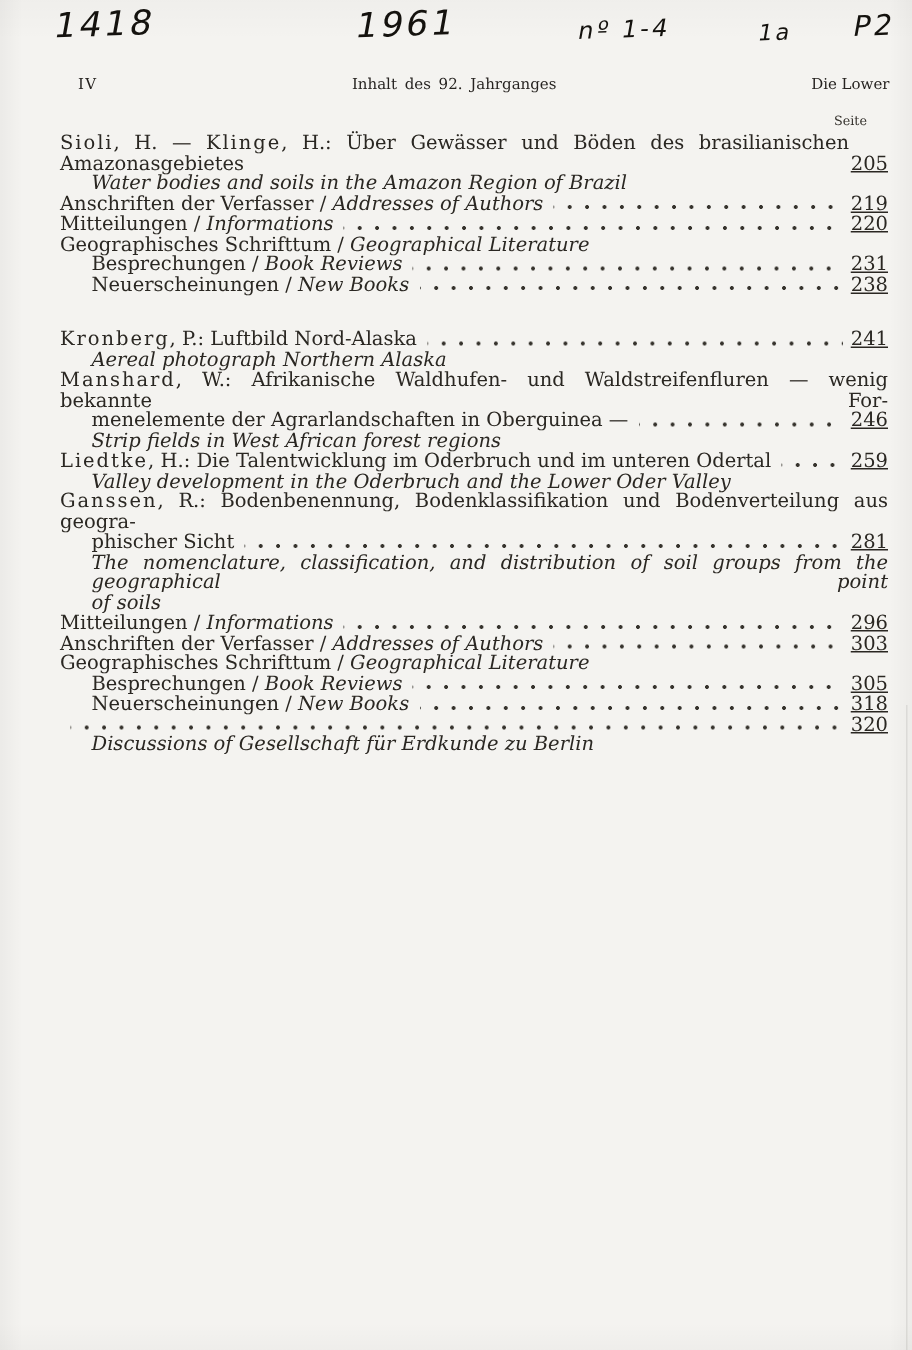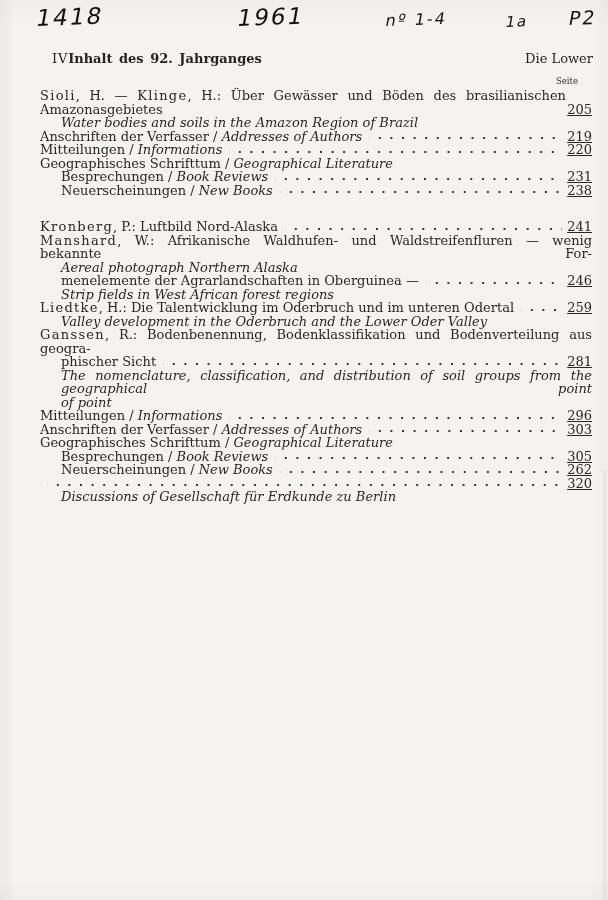--- a/index.html
+++ b/index.html
@@ -16,24 +16,24 @@
   .hw {
     position:absolute; font-family:"DejaVu Sans","Liberation Sans",sans-serif;
     color:#14120e; transform:skewX(-12deg) rotate(-2deg); transform-origin:left bottom;
     letter-spacing:2px; white-space:nowrap;
   }
   .hw-big   { font-size:23px; top:5px; }
   .hw-small { font-size:15px; }
   
   .page-header {
     position:absolute; top:51px; left:40px; right:15px;
-    display:flex; align-items:baseline; font-size:13px; color:#262320;
+    display:flex; align-items:baseline; font-size:10px; color:#262320;
   }
   .page-header .roman   { margin-left:12px; letter-spacing:0.8px; }
-  .page-header .title   { flex:1; text-align:left; word-spacing:2px;font-weight:bold; }
+  .page-header .title   { flex:1; text-align:center; word-spacing:2px; }
   .seite {
     position:absolute; top:76px; right:30px; font-size:8.5px; color:#33302b;
   }
   
   .toc {
     position:absolute; top:89px; left:40px; width:552px;
   }
   .toc-line {
     display:flex; align-items:flex-end;
     font-size:13px; line-height:13.5px; white-space:nowrap;
@@ -104,25 +104,25 @@
       <div class="toc-line indent">
         <span class="label"><span>Neuerscheinungen / </span><span class="it">New Books</span></span>
         <span class="leader"></span>
         <span class="page-num">238</span>
       </div>
       <div class="toc-line gap">
         <span class="label"><span class="spaced">Kronberg</span><span>, P.: Luftbild Nord-Alaska</span></span>
         <span class="leader"></span>
         <span class="page-num">241</span>
       </div>
+      <div class="toc-line indent">
+        <span class="label"><span class="it">Aereal photograph Northern Alaska</span></span>
+      </div>
       <div class="toc-line">
         <span class="label justify"><span class="spaced">Manshard</span><span>, W.: Afrikanische Waldhufen- und Waldstreifenfluren — wenig bekannte For-</span></span>
-      </div>
-      <div class="toc-line indent">
-        <span class="label"><span class="it">Aereal photograph Northern Alaska</span></span>
       </div>
       <div class="toc-line indent">
         <span class="label"><span>menelemente der Agrarlandschaften in Oberguinea —</span></span>
         <span class="leader"></span>
         <span class="page-num">246</span>
       </div>
       <div class="toc-line indent">
         <span class="label"><span class="it">Strip fields in West African forest regions</span></span>
       </div>
       <div class="toc-line">
@@ -138,21 +138,21 @@
       </div>
       <div class="toc-line indent">
         <span class="label"><span>phischer Sicht</span></span>
         <span class="leader"></span>
         <span class="page-num">281</span>
       </div>
       <div class="toc-line indent">
         <span class="label justify"><span class="it">The nomenclature, classification, and distribution of soil groups from the geographical point</span></span>
       </div>
       <div class="toc-line indent">
-        <span class="label"><span class="it">of point</span></span>
+        <span class="label"><span class="it">of soils</span></span>
       </div>
       <div class="toc-line">
         <span class="label"><span>Mitteilungen / </span><span class="it">Informations</span></span>
         <span class="leader"></span>
         <span class="page-num">296</span>
       </div>
       <div class="toc-line">
         <span class="label"><span>Anschriften der Verfasser / </span><span class="it">Addresses of Authors</span></span>
         <span class="leader"></span>
         <span class="page-num">303</span>
@@ -161,21 +161,21 @@
         <span class="label"><span>Geographisches Schrifttum / </span><span class="it">Geographical Literature</span></span>
       </div>
       <div class="toc-line indent">
         <span class="label"><span>Besprechungen / </span><span class="it">Book Reviews</span></span>
         <span class="leader"></span>
         <span class="page-num">305</span>
       </div>
       <div class="toc-line indent">
         <span class="label"><span>Neuerscheinungen / </span><span class="it">New Books</span></span>
         <span class="leader"></span>
-        <span class="page-num">262</span>
+        <span class="page-num">318</span>
       </div>
       <div class="toc-line">
         <span class="leader"></span>
         <span class="page-num">320</span>
       </div>
       <div class="toc-line indent">
         <span class="label"><span class="it">Discussions of Gesellschaft für Erdkunde zu Berlin</span></span>
       </div>
     </div>
 

